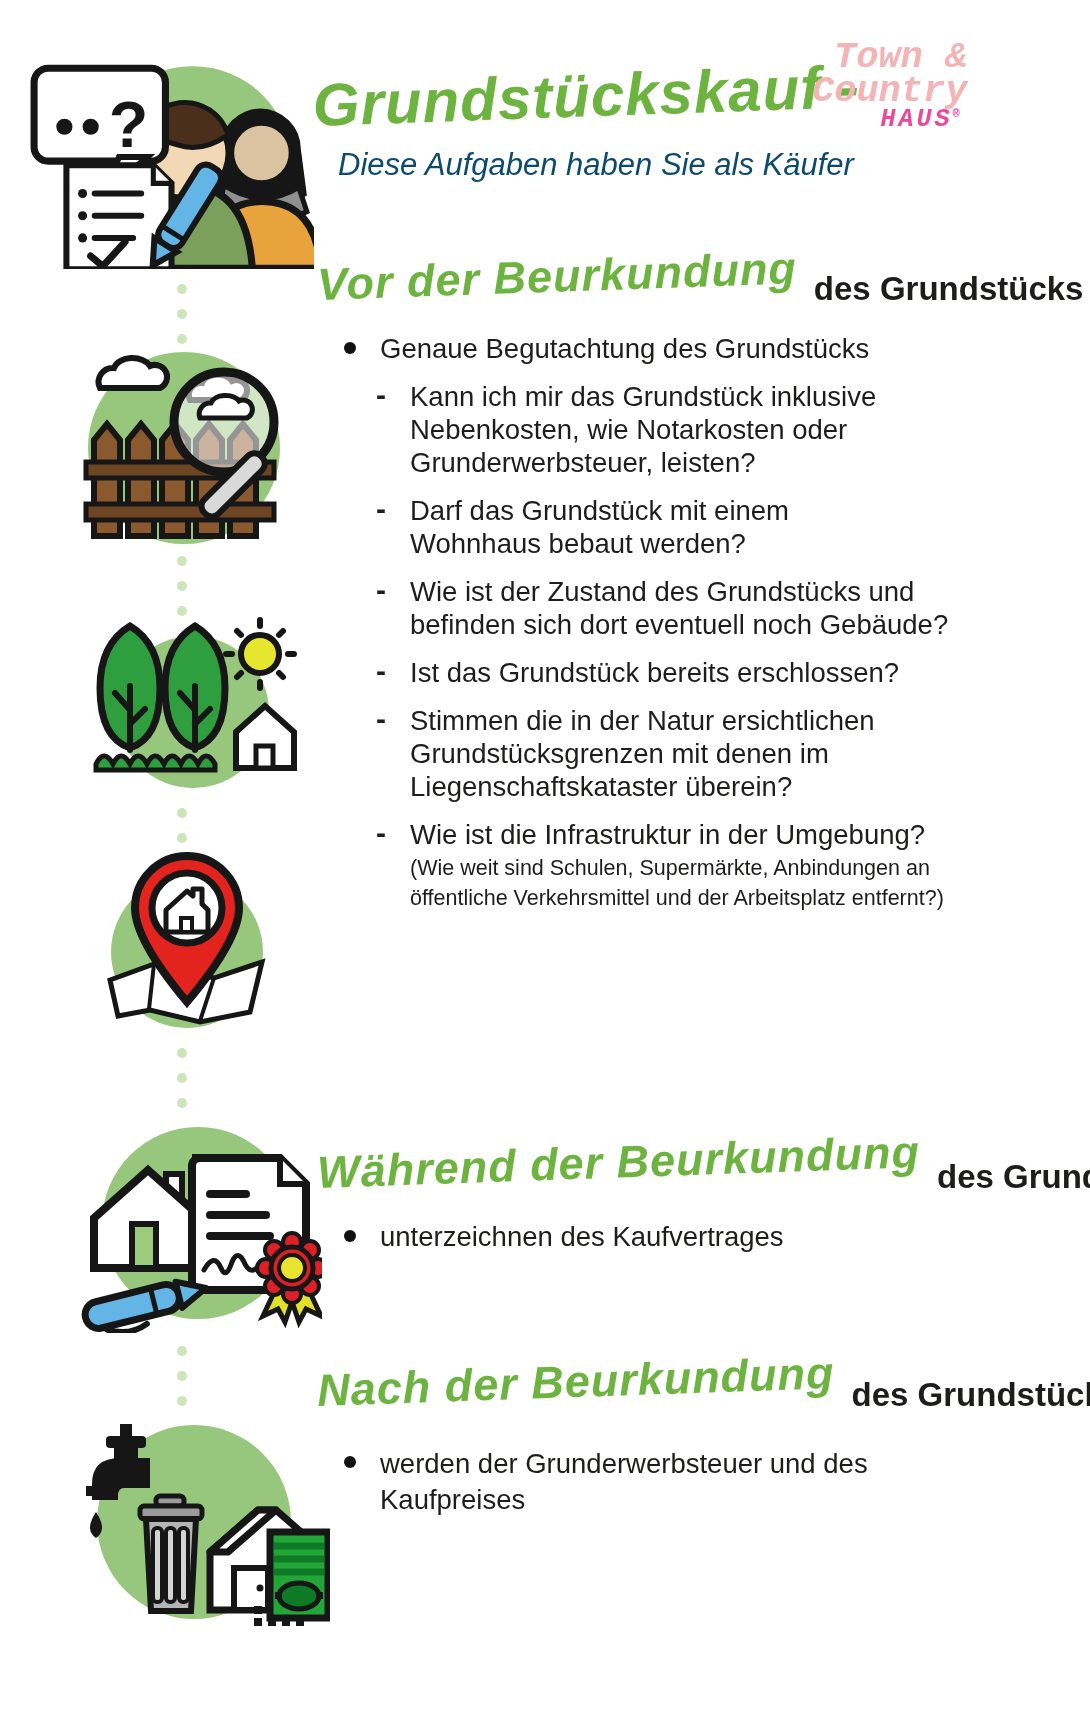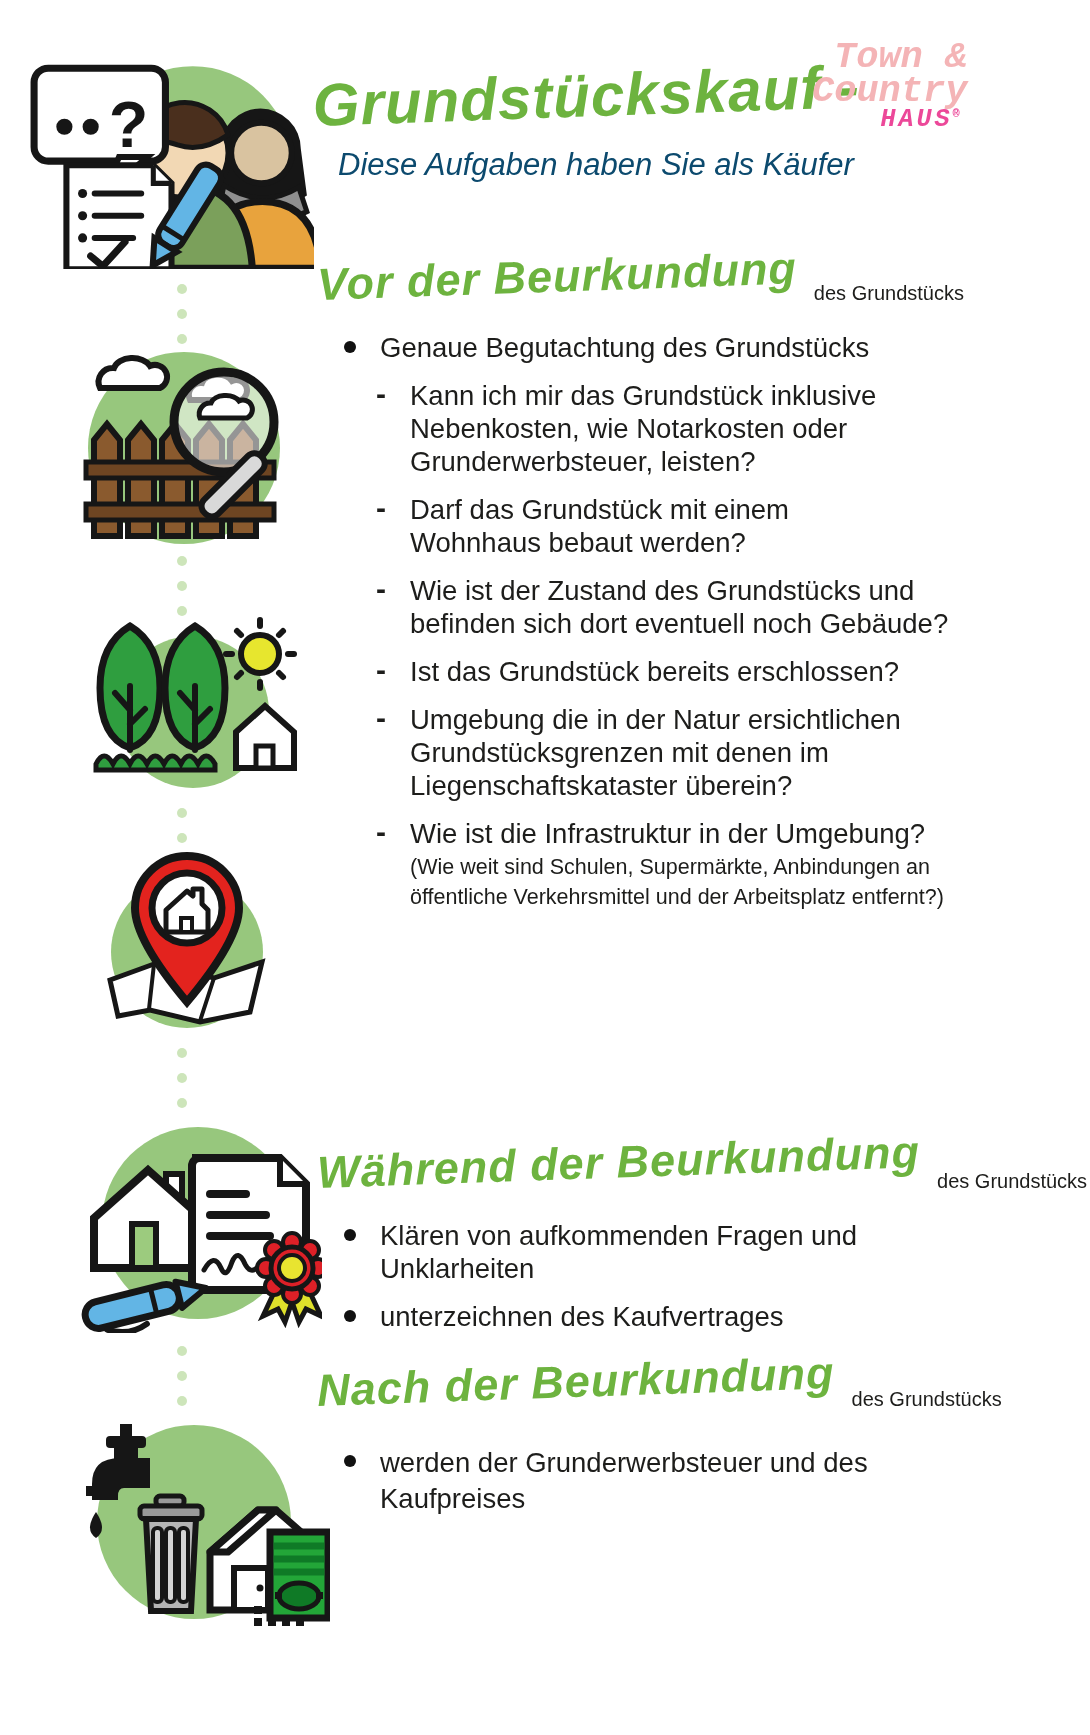--- a/index.html
+++ b/index.html
@@ -20,21 +20,21 @@
   
   .rail-icon{position:absolute;}
   .rail-icon svg{display:block;width:100%;height:100%;}
   .connector{position:absolute;left:177px;display:flex;flex-direction:column;gap:15px;}
   .connector i{width:10px;height:10px;border-radius:50%;background:#cde5ba;}
   
   .section{position:absolute;left:318px;}
   .section-heading{display:flex;align-items:baseline;gap:16px;margin:0 0 24px 0;}
   .heading-script{font-size:45px;line-height:1;font-weight:700;font-style:italic;color:#6db33f;
                   transform:rotate(-2deg);transform-origin:left bottom;letter-spacing:1px;white-space:nowrap;}
-  .heading-suffix{font-size:20px;font-weight:400;color:#1d1d1b;white-space:nowrap;text-align:right;}
+  .heading-suffix{font-size:33px;font-weight:700;color:#1d1d1b;white-space:nowrap;text-align:right;}
   ul.bullets{list-style:none;margin:0;padding:0;}
   .dot-item{position:relative;padding-left:62px;font-size:27.5px;line-height:33px;margin-bottom:15px;}
   .dot-item::before{content:'';position:absolute;left:26px;top:10px;width:12px;height:12px;
                     border-radius:50%;background:#111;}
   .dash-item{position:relative;padding-left:92px;font-size:27.5px;line-height:33px;margin-bottom:15px;}
   .dash-item::before{content:'-';position:absolute;left:58px;top:-2px;font-weight:700;font-size:30px;}
   .s3 .dot-item{line-height:36px;margin-bottom:20px;}
   .item-text{white-space:pre-line;}
   .item-note{display:block;white-space:pre-line;font-size:21.5px;line-height:30px;margin-top:2px;}
   .seg-small{font-size:21.5px;}
@@ -280,35 +280,34 @@
     <ul class="bullets">
         <li class="dot-item"><span class="item-text">Genaue Begutachtung des Grundstücks</span></li>
         <li class="dash-item"><span class="item-text">Kann ich mir das Grundstück inklusive
 Nebenkosten, wie Notarkosten oder
 Grunderwerbsteuer, leisten?</span></li>
         <li class="dash-item"><span class="item-text">Darf das Grundstück mit einem
 Wohnhaus bebaut werden?</span></li>
         <li class="dash-item"><span class="item-text">Wie ist der Zustand des Grundstücks und
 befinden sich dort eventuell noch Gebäude?</span></li>
         <li class="dash-item"><span class="item-text">Ist das Grundstück bereits erschlossen?</span></li>
-        <li class="dash-item"><span class="item-text">Umgebung die in der Natur ersichtlichen
+        <li class="dash-item"><span class="item-text">Stimmen die in der Natur ersichtlichen
 Grundstücksgrenzen mit denen im
 Liegenschaftskataster überein?</span></li>
         <li class="dash-item"><span class="item-text">Wie ist die Infrastruktur in der Umgebung?</span><span class="item-note">(Wie weit sind Schulen, Supermärkte, Anbindungen an
 öffentliche Verkehrsmittel und der Arbeitsplatz entfernt?)</span></li>
       </ul>
   </section>
 
   <section class="section s2" style="top:1150px;width:700px;">
     <h2 class="section-heading">
       <span class="heading-script">Während der Beurkundung</span>
       <span class="heading-suffix">des Grundstücks</span>
     </h2>
     <ul class="bullets">
-        <li class="dot-item"><span class="item-text">Klären von aufkommenden Fragen und Unklarheiten</span></li>
         <li class="dot-item"><span class="item-text">unterzeichnen des Kaufvertrages</span></li>
       </ul>
   </section>
 
   <section class="section s3" style="top:1368px;width:690px;">
     <h2 class="section-heading" style="margin-bottom:32px;">
       <span class="heading-script">Nach der Beurkundung</span>
       <span class="heading-suffix">des Grundstücks</span>
     </h2>
     <ul class="bullets">

